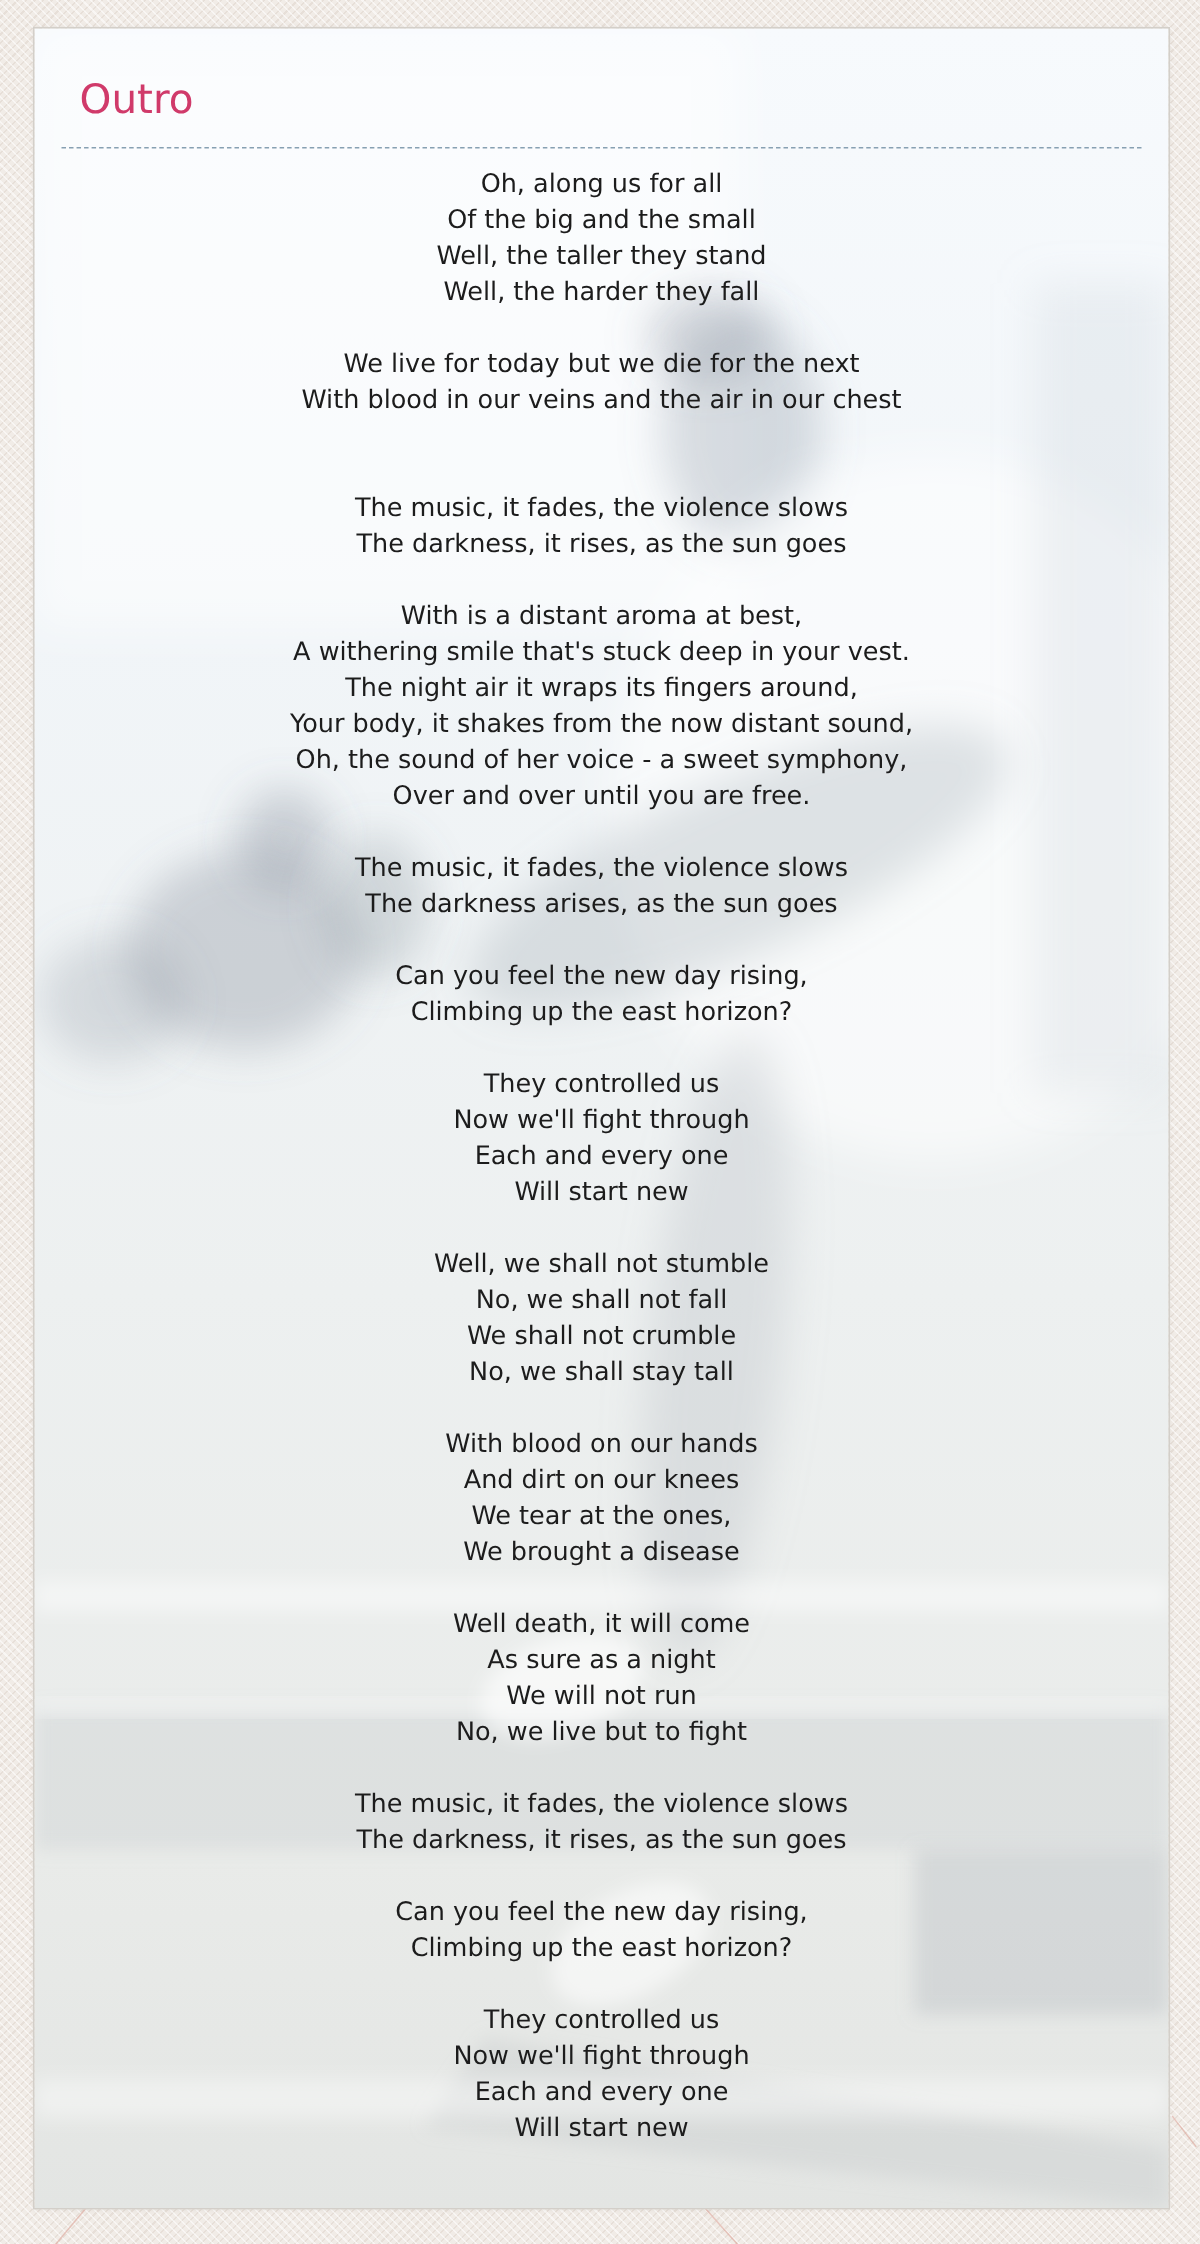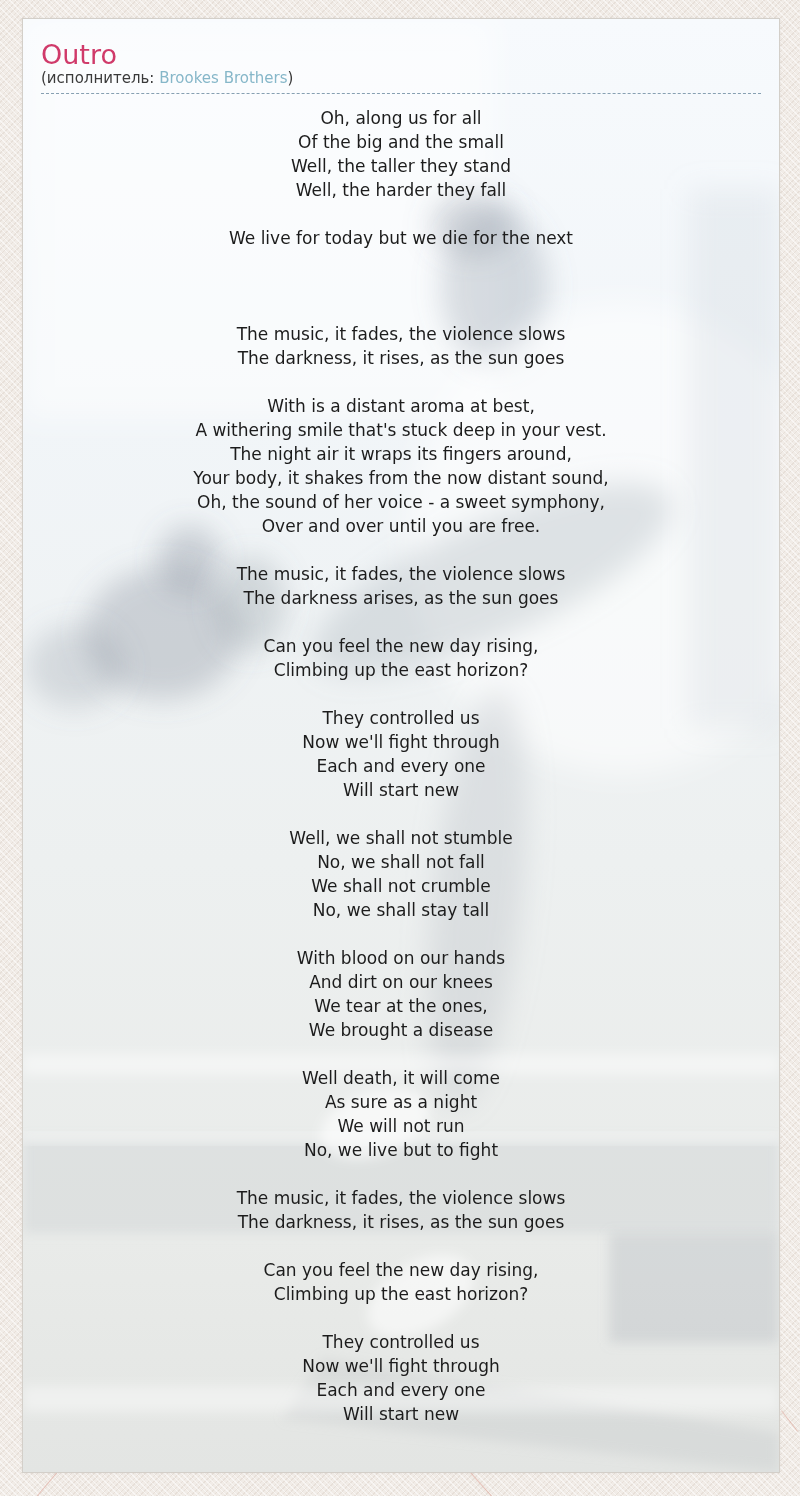--- a/index.html
+++ b/index.html
@@ -35,21 +35,21 @@
     overflow:hidden;
   }
   .bg-photo{position:absolute;left:0;top:0;width:100%;height:100%;pointer-events:none;}
   .content{position:relative;z-index:2;}
   .header{
     margin:0 18px;
     padding:22px 0 5px 0;
     border-bottom:1px dashed var(--c-divider);
   }
   h1.song-title{
-    margin:0;padding:0;
+    margin:12px;padding:0;
     font-size:27px;line-height:1.05;font-weight:400;
     color:var(--c-title);
   }
   .subtitle{
     font-size:15px;line-height:19px;color:#3a3a3a;
     white-space:pre;
   }
   .artist-link{color:var(--c-link);text-decoration:none;cursor:pointer;}
   .lyrics{
     padding:12px 18px 0 18px;
@@ -99,25 +99,24 @@
       <ellipse cx="352" cy="1106" rx="56" ry="32" fill="rgba(255,255,255,0.6)" filter="url(#softer)" transform="rotate(-18 352 1106)"></ellipse>
       <ellipse cx="398" cy="1278" rx="58" ry="34" fill="rgba(255,255,255,0.55)" filter="url(#softer)" transform="rotate(-30 398 1278)"></ellipse>
 
       <polygon points="300,1340 757,1415 757,1454 260,1400" fill="rgba(188,192,195,0.28)" filter="url(#softer)"></polygon>
       <rect x="0" y="1368" width="757" height="26" fill="rgba(255,255,255,0.4)" filter="url(#softer)"></rect>
     </svg>
 
     <div class="content">
       <div class="header">
         <h1 class="song-title">Outro</h1>
-        <div class="subtitle"><span>(исполнитель: </span><a class="artist-link" href="#">Brookes Brothers</a><span>)</span></div>
       </div>
       <div class="lyrics" id="lyrics">
           <p class="stanza"><span>Oh, along us for all</span><br><span>Of the big and the small</span><br><span>Well, the taller they stand</span><br><span>Well, the harder they fall</span></p>
-          <p class="stanza"><span>We live for today but we die for the next</span><br><br><br></p>
+          <p class="stanza"><span>We live for today but we die for the next</span><br><span>With blood in our veins and the air in our chest</span><br><br></p>
           <p class="stanza"><span>The music, it fades, the violence slows</span><br><span>The darkness, it rises, as the sun goes</span></p>
           <p class="stanza"><span>With is a distant aroma at best,</span><br><span>A withering smile that's stuck deep in your vest.</span><br><span>The night air it wraps its fingers around,</span><br><span>Your body, it shakes from the now distant sound,</span><br><span>Oh, the sound of her voice - a sweet symphony,</span><br><span>Over and over until you are free.</span></p>
           <p class="stanza"><span>The music, it fades, the violence slows</span><br><span>The darkness arises, as the sun goes</span></p>
           <p class="stanza"><span>Can you feel the new day rising,</span><br><span>Climbing up the east horizon?</span></p>
           <p class="stanza"><span>They controlled us</span><br><span>Now we'll fight through</span><br><span>Each and every one</span><br><span>Will start new</span></p>
           <p class="stanza"><span>Well, we shall not stumble</span><br><span>No, we shall not fall</span><br><span>We shall not crumble</span><br><span>No, we shall stay tall</span></p>
           <p class="stanza"><span>With blood on our hands</span><br><span>And dirt on our knees</span><br><span>We tear at the ones,</span><br><span>We brought a disease</span></p>
           <p class="stanza"><span>Well death, it will come</span><br><span>As sure as a night</span><br><span>We will not run</span><br><span>No, we live but to fight</span></p>
           <p class="stanza"><span>The music, it fades, the violence slows</span><br><span>The darkness, it rises, as the sun goes</span></p>
           <p class="stanza"><span>Can you feel the new day rising,</span><br><span>Climbing up the east horizon?</span></p>

